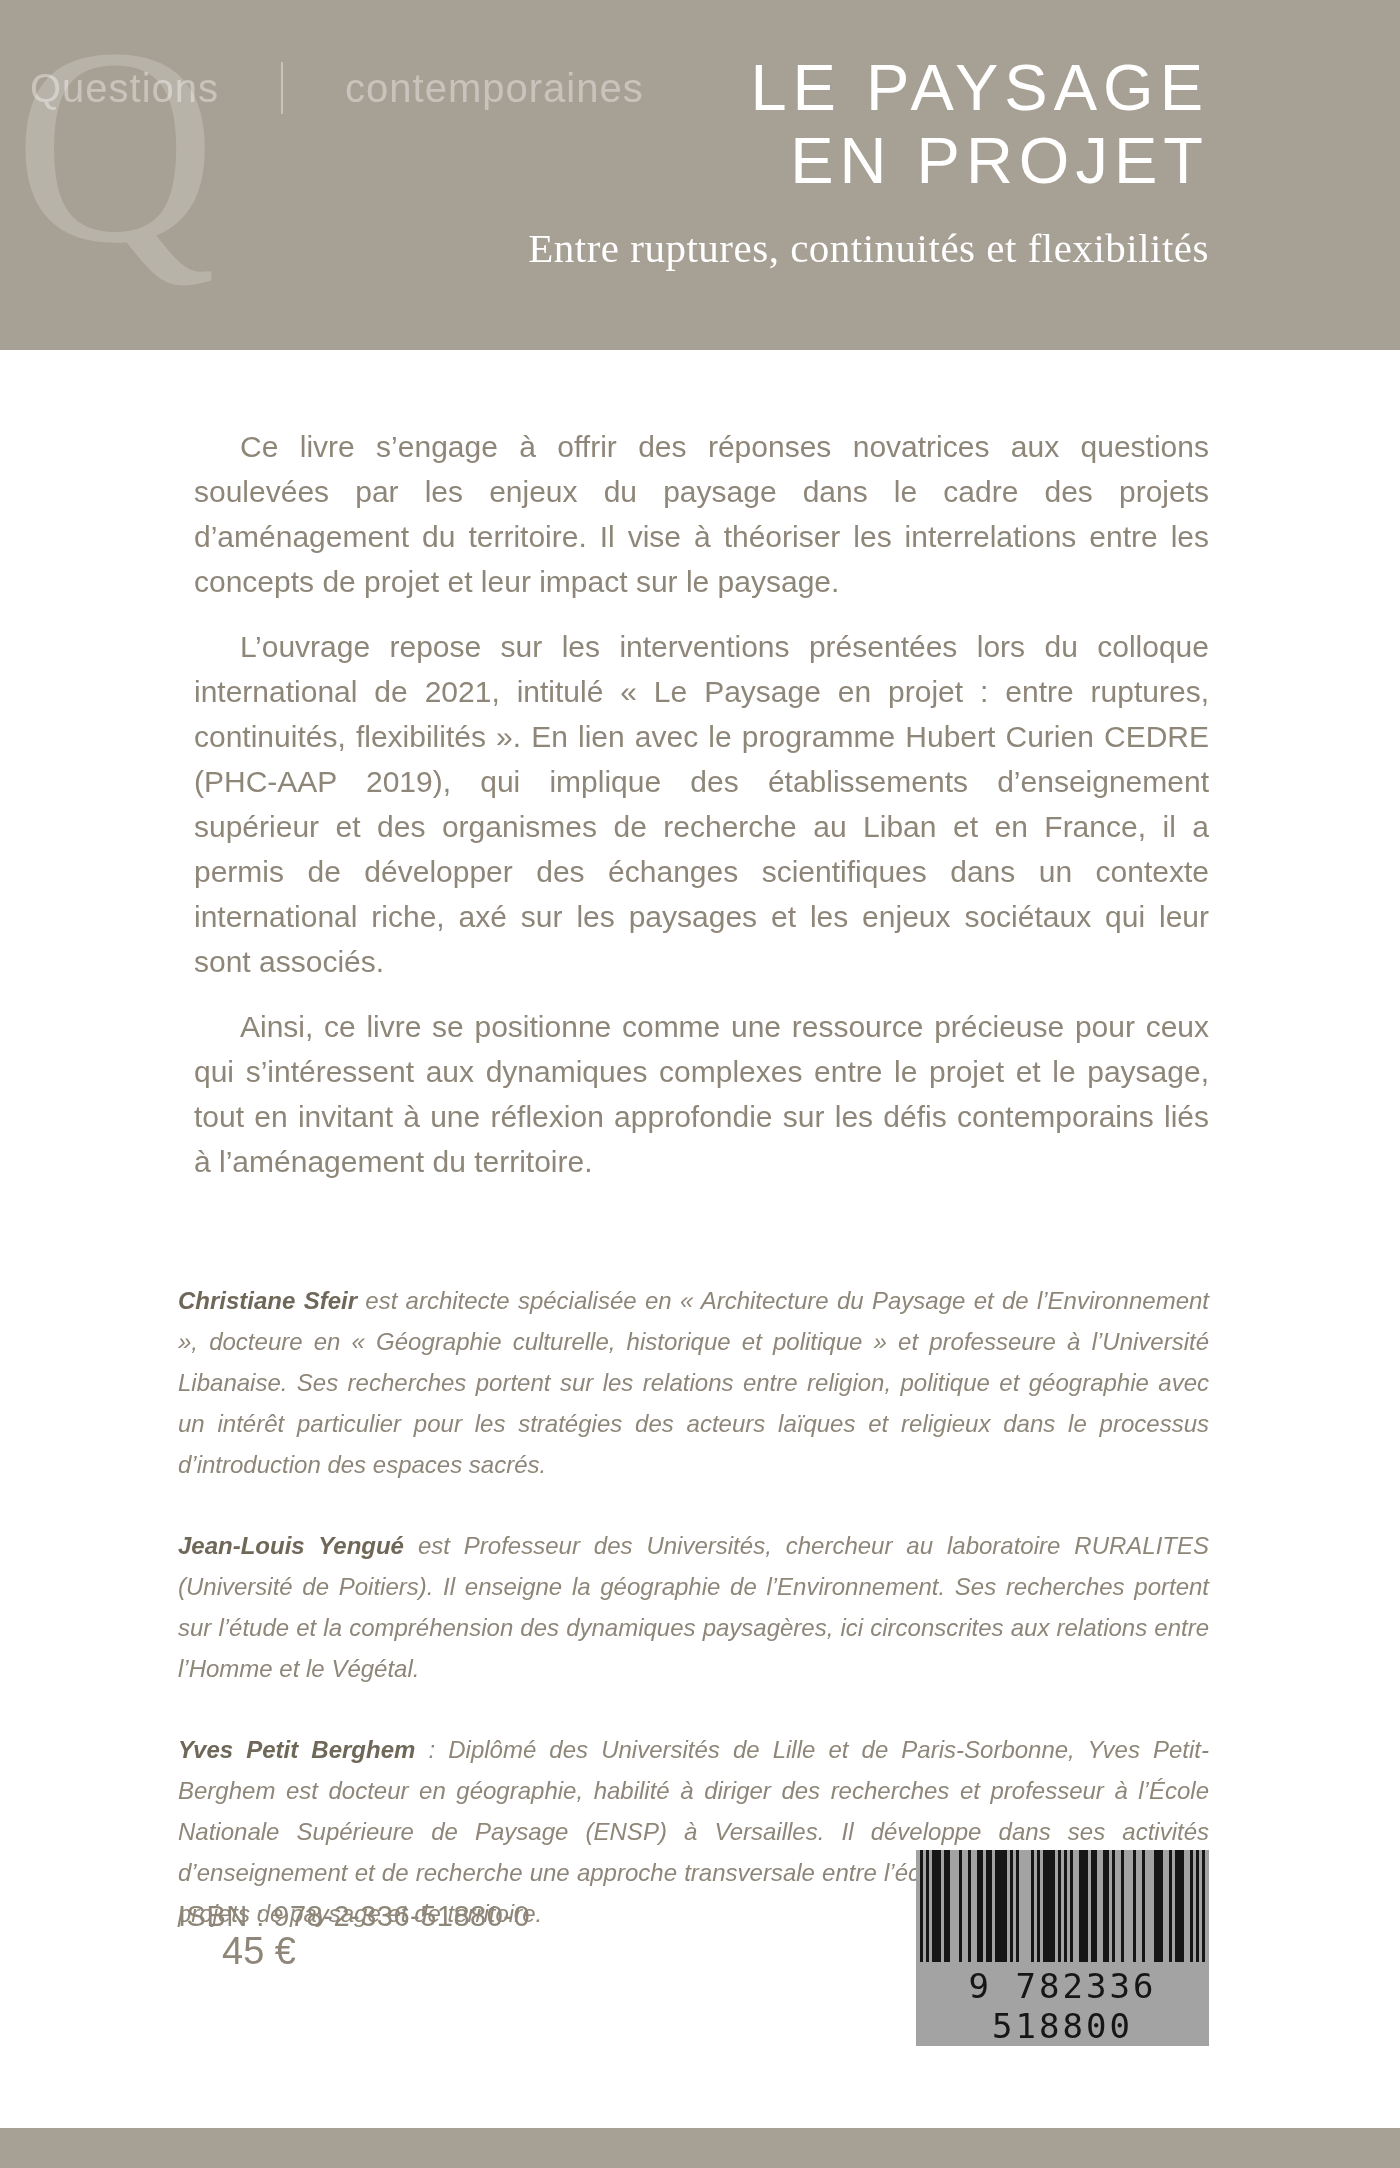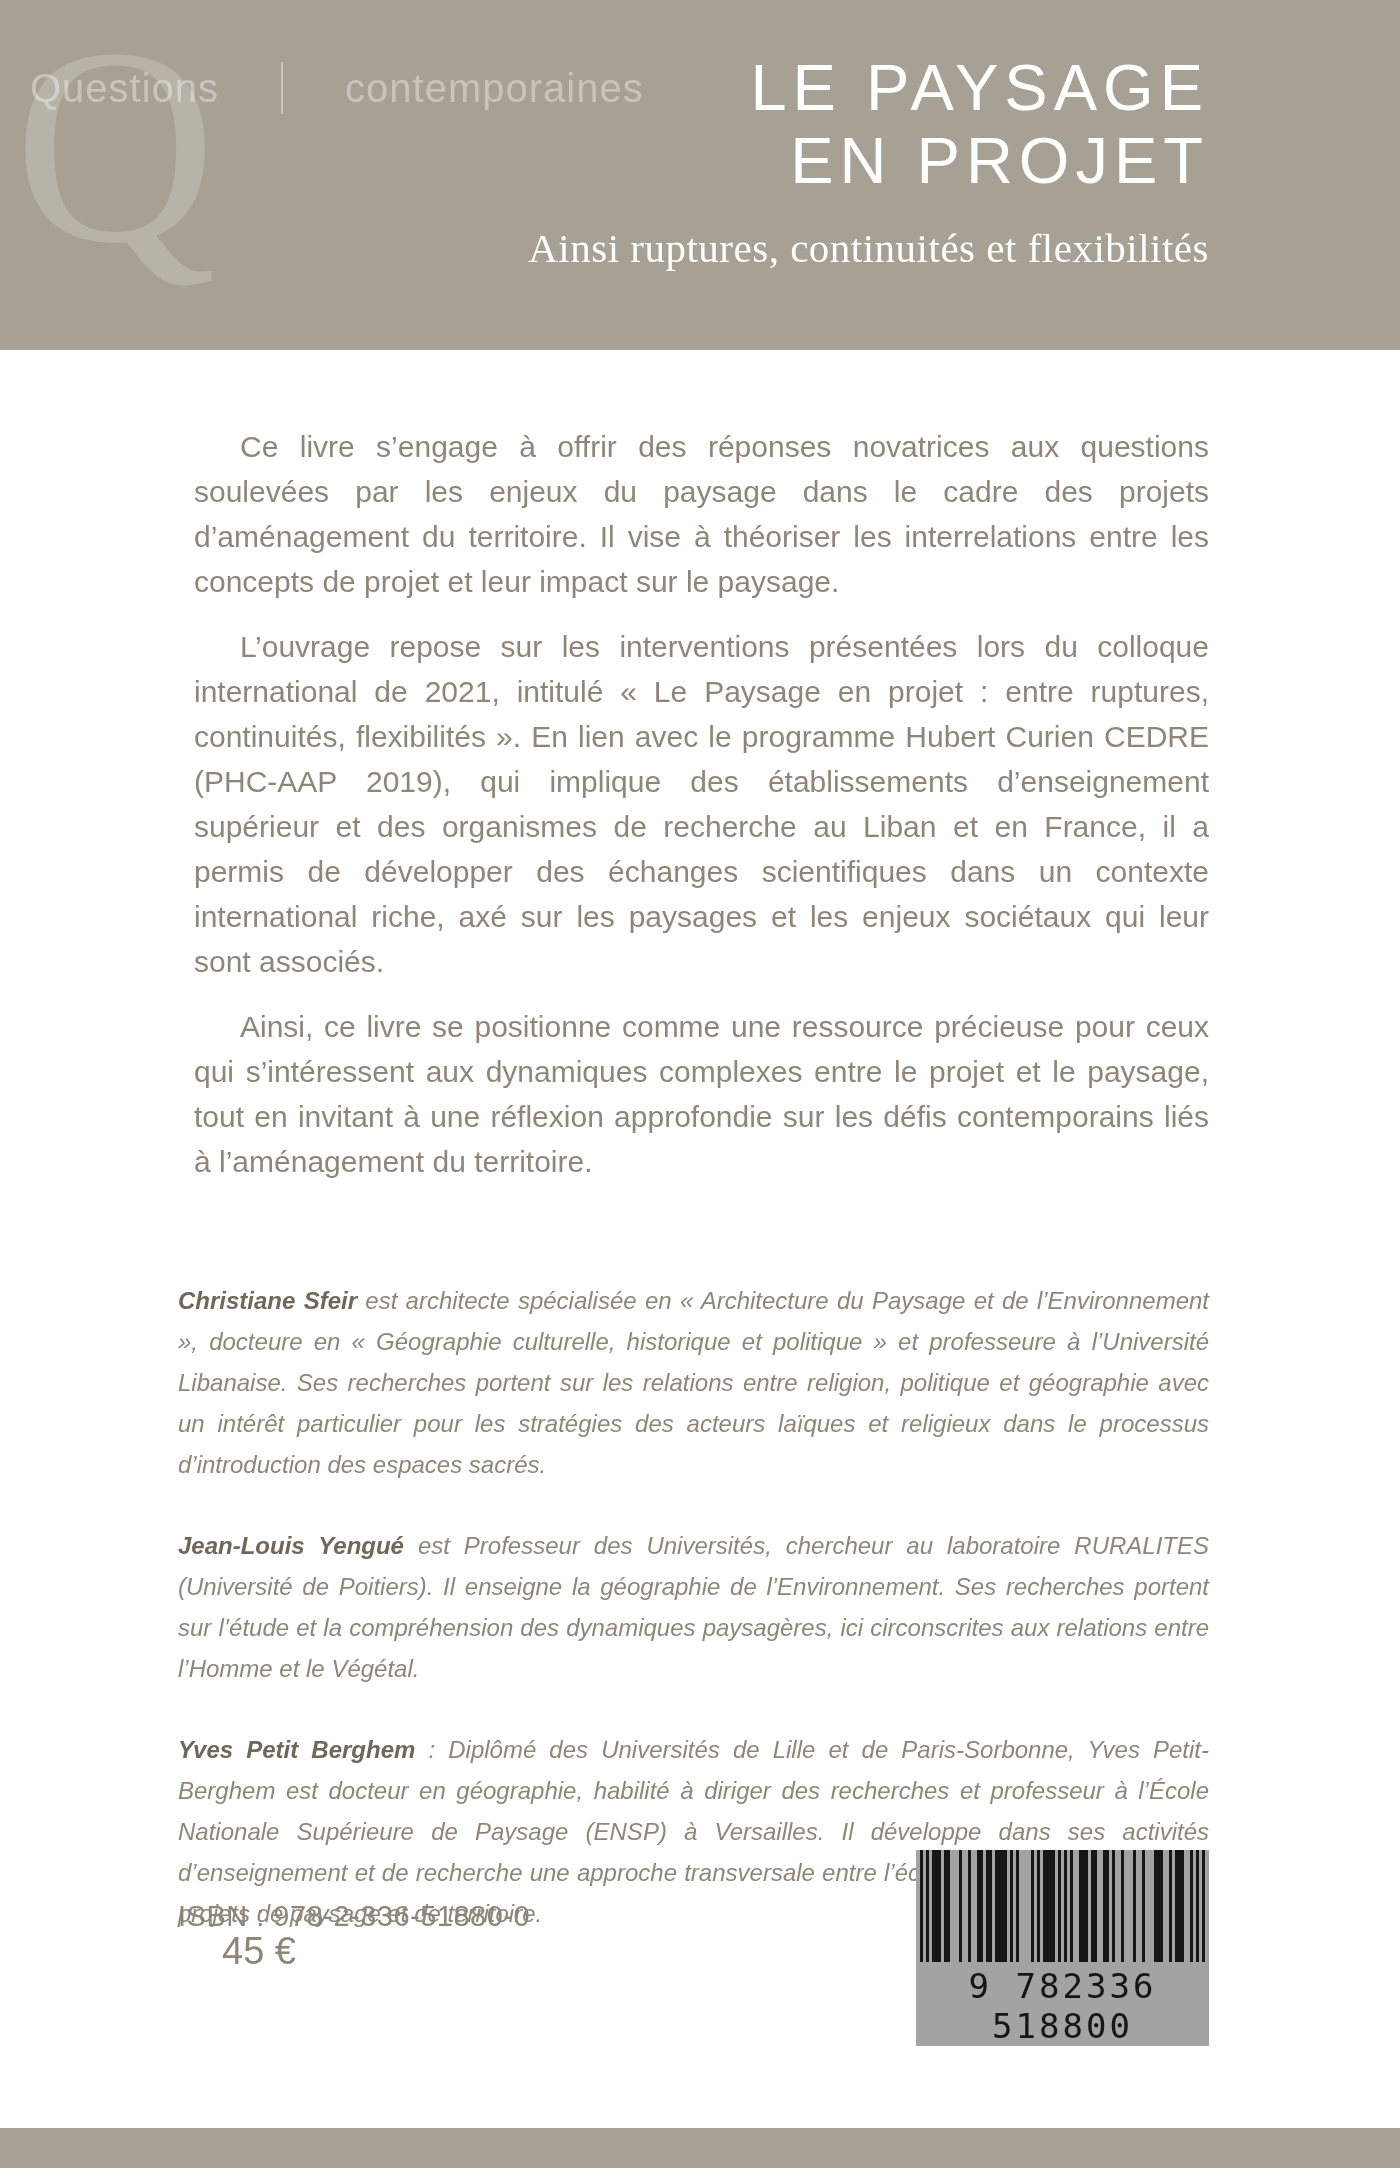--- a/index.html
+++ b/index.html
@@ -157,21 +157,21 @@
   <header class="band-top">
     <div class="ghost-q">Q</div>
     <div class="collection">
       <span>Questions</span>
       <span class="coll-sep"></span>
       <span>contemporaines</span>
     </div>
     <div class="title-block">
       <div class="title-line">LE PAYSAGE</div>
       <div class="title-line">EN PROJET</div>
-      <div class="subtitle">Ainsi ruptures, continuités et flexibilités</div>
+      <div class="subtitle">Entre ruptures, continuités et flexibilités</div>
     </div>
   </header>
 
   <main class="body-text">
     <p class="para">Ce livre s’engage à offrir des réponses novatrices aux questions soulevées par les enjeux du paysage dans le cadre des projets d’aménagement du territoire. Il vise à théoriser les interrelations entre les concepts de projet et leur impact sur le paysage.</p>
     <p class="para">L’ouvrage repose sur les interventions présentées lors du colloque international de 2021, intitulé « Le Paysage en projet : entre ruptures, continuités, flexibilités ». En lien avec le programme Hubert Curien CEDRE (PHC-AAP 2019), qui implique des établissements d’enseignement supérieur et des organismes de recherche au Liban et en France, il a permis de développer des échanges scientifiques dans un contexte international riche, axé sur les paysages et les enjeux sociétaux qui leur sont associés.</p>
     <p class="para">Ainsi, ce livre se positionne comme une ressource précieuse pour ceux qui s’intéressent aux dynamiques complexes entre le projet et le paysage, tout en invitant à une réflexion approfondie sur les défis contemporains liés à l’aménagement du territoire.</p>
 
     <div class="bios">
       <p class="bio"><strong class="bio-name">Christiane Sfeir</strong> <span>est architecte spécialisée en « Architecture du Paysage et de l’Environnement », docteure en « Géographie culturelle, historique et politique » et professeure à l’Université Libanaise. Ses recherches portent sur les relations entre religion, politique et géographie avec un intérêt particulier pour les stratégies des acteurs laïques et religieux dans le processus d’introduction des espaces sacrés.</span></p>

